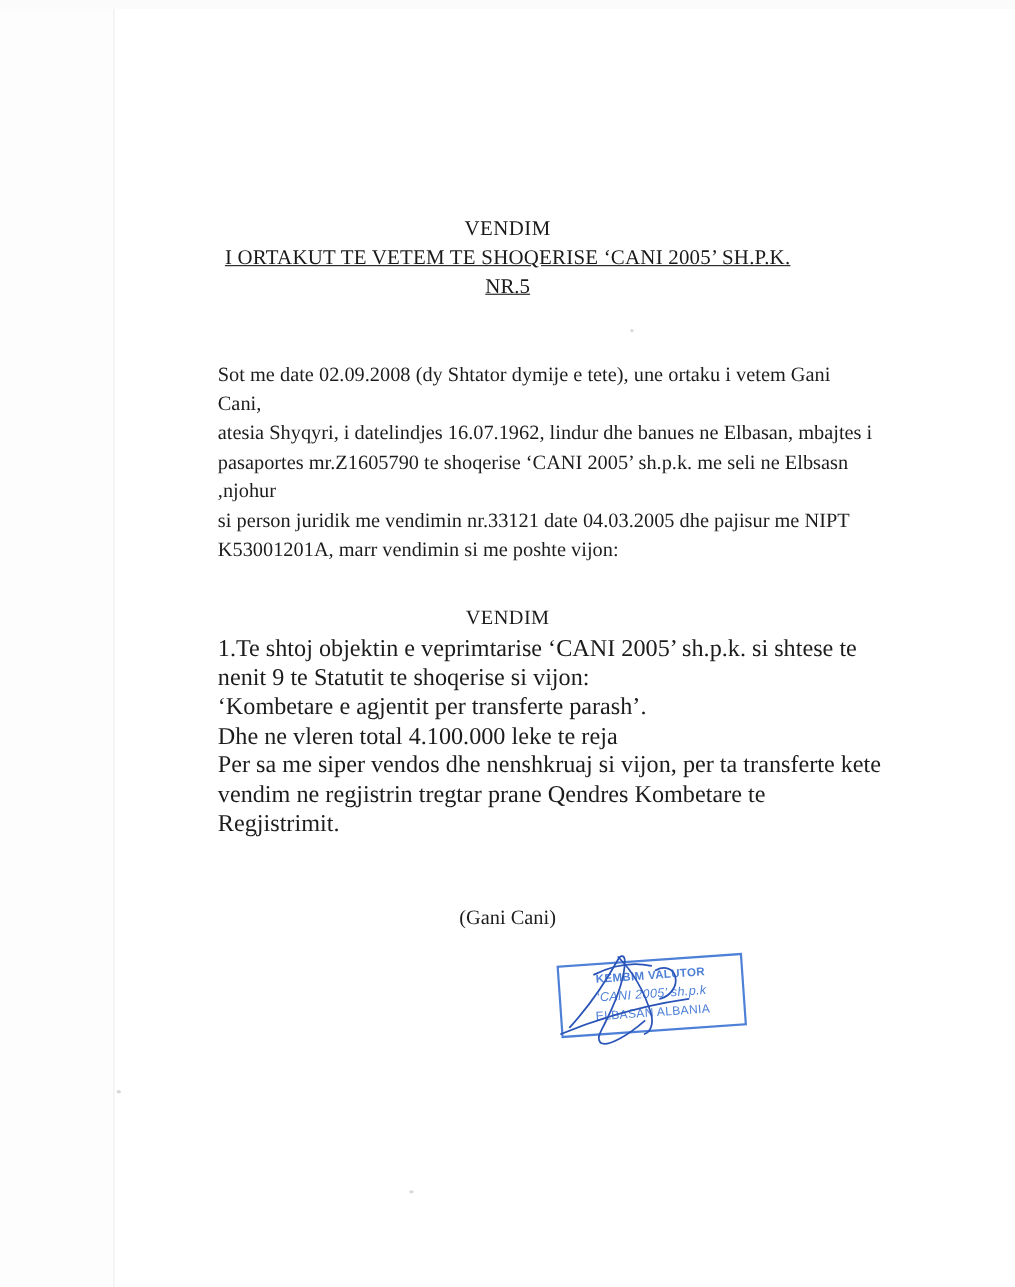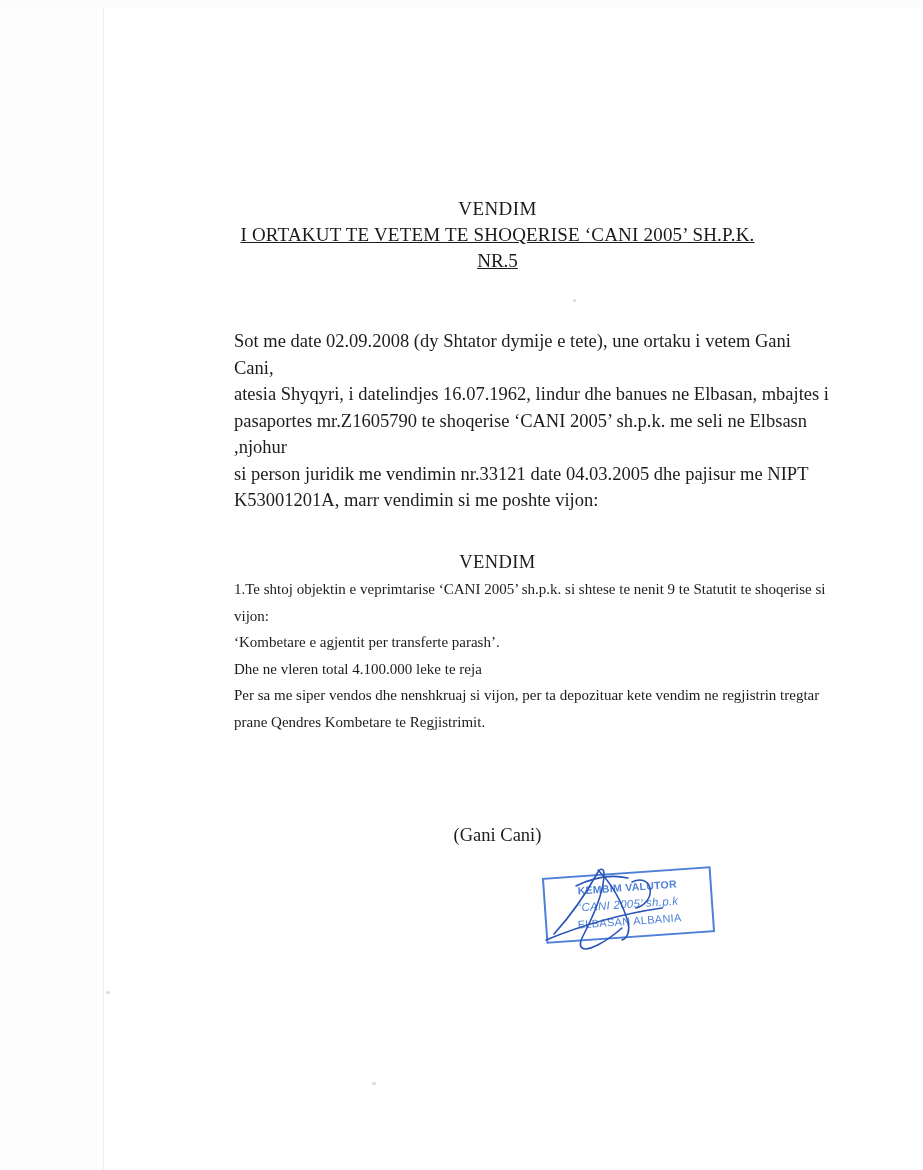--- a/index.html
+++ b/index.html
@@ -39,21 +39,20 @@
     position: absolute;
     background: #d8d8d8;
     border-radius: 50%;
   }
   .doc {
     position: absolute;
     left: 0;
     top: 0;
     width: 888px;
     height: 1170px;
-    margin-left: 36px;
   }
   .title-block {
     position: absolute;
     left: 0;
     top: 196px;
     width: 923px;
     text-align: center;
     font-size: 19px;
     line-height: 26px;
     color: #1a1a1a;
@@ -86,21 +85,21 @@
     text-align: center;
     font-size: 18.5px;
     color: #1c1c1c;
     letter-spacing: 0.4px;
   }
   .decision-block {
     position: absolute;
     left: 198px;
     top: 576px;
     width: 605px;
-    font-size: 15px;
+    font-size: 22px;
     line-height: 26.5px;
     color: #1c1c1c;
   }
   .decision-block p { margin: 0; }
   .signature-block {
     position: absolute;
     left: 0;
     top: 822px;
     width: 923px;
     text-align: center;
@@ -172,21 +171,21 @@
       <p>si person juridik me vendimin nr.33121 date 04.03.2005 dhe pajisur me NIPT</p>
       <p>K53001201A, marr vendimin si me poshte vijon:</p>
     </div>
 
     <div class="section-heading">VENDIM</div>
 
     <div class="decision-block">
       <p>1.Te shtoj objektin e veprimtarise ‘CANI 2005’ sh.p.k. si shtese te nenit 9 te Statutit te shoqerise si vijon:</p>
       <p>‘Kombetare e agjentit per transferte parash’.</p>
       <p>Dhe ne vleren total 4.100.000 leke te reja</p>
-      <p>Per sa me siper vendos dhe nenshkruaj si vijon, per ta depozituar kete vendim ne regjistrin tregtar prane Qendres Kombetare te Regjistrimit.</p>
+      <p>Per sa me siper vendos dhe nenshkruaj si vijon, per ta transferte kete vendim ne regjistrin tregtar prane Qendres Kombetare te Regjistrimit.</p>
     </div>
 
     <div class="signature-block">
       <span class="sig-name">(Gani Cani)</span>
     </div>
 
     <div class="stamp">
       <div class="stamp-inner">
         <div class="stamp-l1">KEMBIM VALUTOR</div>
         <div class="stamp-l2">‘CANI 2005’ sh.p.k</div>

